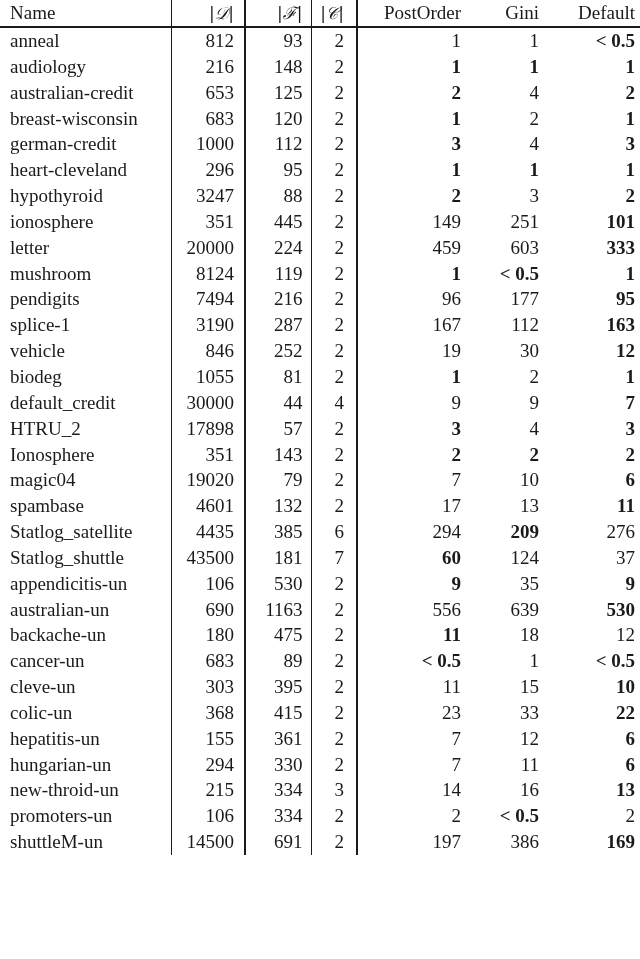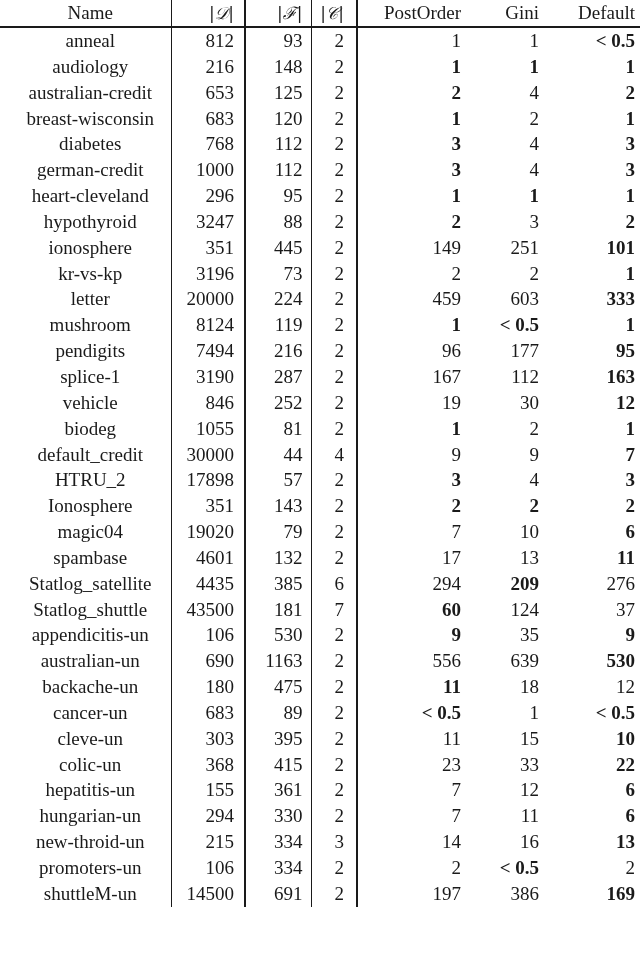--- a/index.html
+++ b/index.html
@@ -2,21 +2,21 @@
 <html><head>
 <meta charset="utf-8">
 <style>
   html, body { margin: 0; padding: 0; background: #ffffff; }
   body { width: 640px; height: 959px; overflow: hidden; position: relative;
          font-family: "DejaVu Serif", "Liberation Serif", serif; color: #1a1a1a; }
   table { position: absolute; left: 0; top: 0; border-collapse: collapse;
           font-family: "Liberation Serif", "DejaVu Serif", serif; font-size: 19px; }
   th, td { padding: 0; height: 25.85px; line-height: 25.85px; white-space: nowrap; font-weight: normal; }
   thead th { height: 26px; line-height: 26px; border-bottom: 2.5px solid #1a1a1a; }
-  .c-name { width: 171px; text-align: center; padding-left: 10px; box-sizing: border-box; }
+  .c-name { width: 171px; text-align: left; padding-left: 10px; box-sizing: border-box; }
   .c-d { width: 74px; text-align: right; padding-right: 10px; box-sizing: border-box; }
   .c-f { width: 66px; text-align: right; padding-right: 8px; box-sizing: border-box; }
   .c-c { width: 46px; text-align: right; padding-right: 12px; box-sizing: border-box; }
   .c-po { width: 104px; text-align: right; padding-right: 0; box-sizing: border-box; }
   .c-gi { width: 78px; text-align: right; box-sizing: border-box; }
   .c-de { width: 101px; text-align: right; padding-right: 5px; box-sizing: border-box; }
   .vb-thin { border-left: 1.5px solid #1a1a1a; }
   .vb-thick { border-left: 2.5px solid #1a1a1a; }
   .b { font-weight: bold; text-align: right; }
   .math { font-style: italic; font-family: "DejaVu Serif", serif; font-size: 17px; }
@@ -67,38 +67,29 @@
       <tr>
         <td class="c-name">breast-wisconsin</td>
         <td class="c-d vb-thin">683</td>
         <td class="c-f vb-thick">120</td>
         <td class="c-c vb-thin">2</td>
         <td class="c-po vb-thick b">1</td>
         <td class="c-gi">2</td>
         <td class="c-de b">1</td>
       </tr>
       <tr>
-        <td class="c-name">diabetes</td>
-        <td class="c-d vb-thin">768</td>
+        <td class="c-name">german-credit</td>
+        <td class="c-d vb-thin">1000</td>
         <td class="c-f vb-thick">112</td>
         <td class="c-c vb-thin">2</td>
         <td class="c-po vb-thick b">3</td>
         <td class="c-gi">4</td>
         <td class="c-de b">3</td>
       </tr>
       <tr>
-        <td class="c-name">german-credit</td>
-        <td class="c-d vb-thin">1000</td>
-        <td class="c-f vb-thick">112</td>
-        <td class="c-c vb-thin">2</td>
-        <td class="c-po vb-thick b">3</td>
-        <td class="c-gi">4</td>
-        <td class="c-de b">3</td>
-      </tr>
-      <tr>
         <td class="c-name">heart-cleveland</td>
         <td class="c-d vb-thin">296</td>
         <td class="c-f vb-thick">95</td>
         <td class="c-c vb-thin">2</td>
         <td class="c-po vb-thick b">1</td>
         <td class="c-gi b">1</td>
         <td class="c-de b">1</td>
       </tr>
       <tr>
         <td class="c-name">hypothyroid</td>
@@ -110,29 +101,20 @@
         <td class="c-de b">2</td>
       </tr>
       <tr>
         <td class="c-name">ionosphere</td>
         <td class="c-d vb-thin">351</td>
         <td class="c-f vb-thick">445</td>
         <td class="c-c vb-thin">2</td>
         <td class="c-po vb-thick">149</td>
         <td class="c-gi">251</td>
         <td class="c-de b">101</td>
-      </tr>
-      <tr>
-        <td class="c-name">kr-vs-kp</td>
-        <td class="c-d vb-thin">3196</td>
-        <td class="c-f vb-thick">73</td>
-        <td class="c-c vb-thin">2</td>
-        <td class="c-po vb-thick">2</td>
-        <td class="c-gi">2</td>
-        <td class="c-de b">1</td>
       </tr>
       <tr>
         <td class="c-name">letter</td>
         <td class="c-d vb-thin">20000</td>
         <td class="c-f vb-thick">224</td>
         <td class="c-c vb-thin">2</td>
         <td class="c-po vb-thick">459</td>
         <td class="c-gi">603</td>
         <td class="c-de b">333</td>
       </tr>

